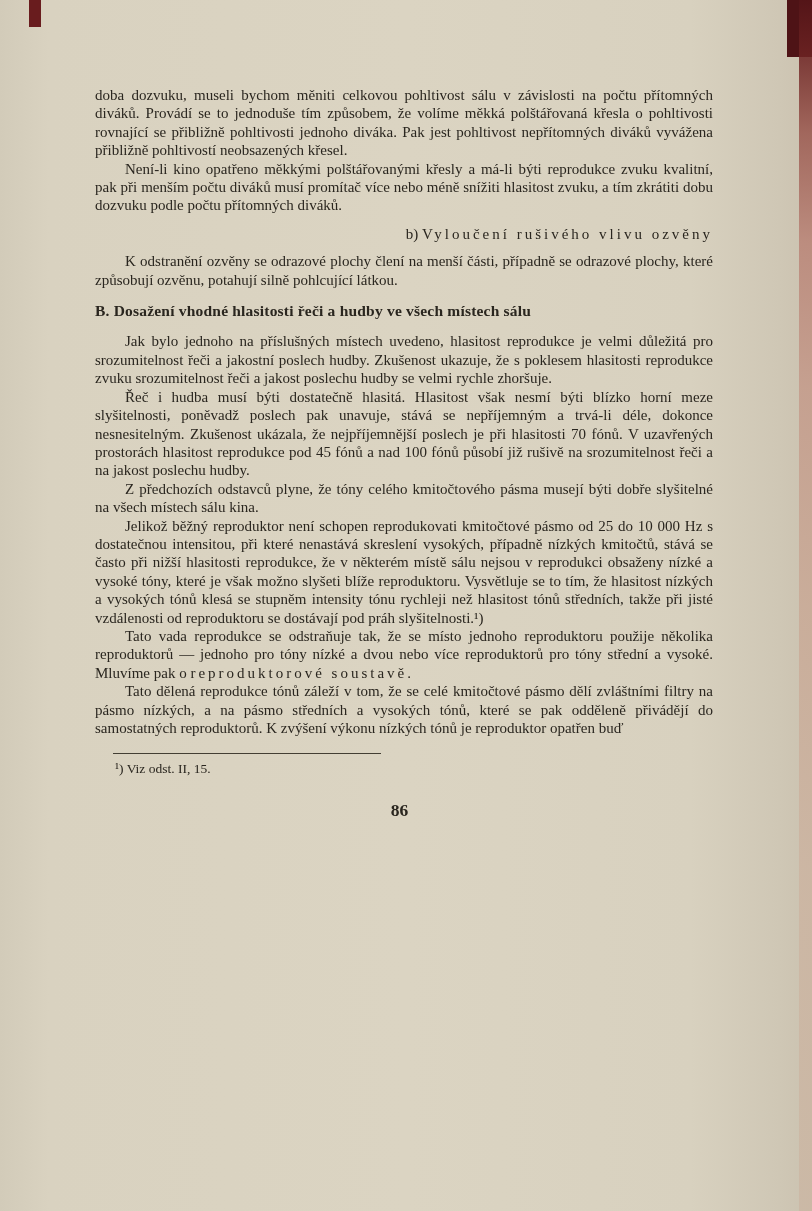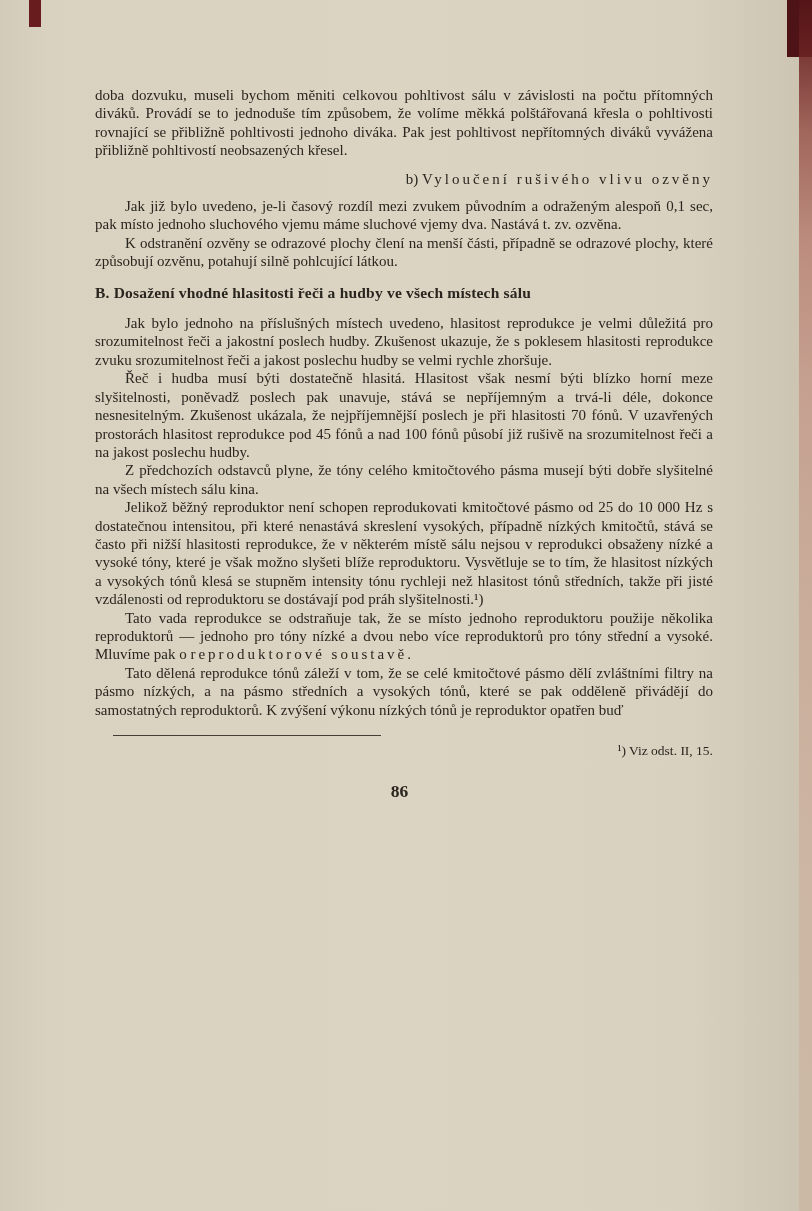--- a/index.html
+++ b/index.html
@@ -59,21 +59,21 @@
 
   .spaced-term { letter-spacing:3px; }
 
   .footnote-rule {
     width:268px;
     border-top:1.2px solid #433e33;
     margin:16px 0 6px 18px;
   }
   .footnote {
     font-size:13.5px;
-    text-align:right;
+    text-align:left;
     text-indent:20px;
     color:#2a261f;
   }
 
   .page-number {
     font-weight:bold;
     font-size:17.5px;
     margin-top:22px;
     margin-left:-9px;
     text-align:center;
@@ -85,24 +85,24 @@
 
 <div class="page">
 
   <div class="mark-top-left"></div>
   <div class="corner-top-right"></div>
   <div class="edge-strip"></div>
 
   <div class="text-block">
 
     <p class="noindent">doba dozvuku, museli bychom měniti celkovou pohltivost sálu v závislosti na počtu přítomných diváků. Provádí se to jednoduše tím způsobem, že volíme měkká polštářovaná křesla o pohltivosti rovnající se přibližně pohltivosti jednoho diváka. Pak jest pohltivost nepřítomných diváků vyvážena přibližně pohltivostí neobsazených křesel.</p>
+    <p>Není-li kino opatřeno měkkými polštářovanými křesly a má-li býti reprodukce zvuku kvalitní, pak při menším počtu diváků musí promítač více nebo méně snížiti hlasitost zvuku, a tím zkrátiti dobu dozvuku podle počtu přítomných diváků.</p>
 
     <h3 class="spaced-heading"><span>b)</span> <span class="spaced-part">Vyloučení rušivého vlivu ozvěny</span></h3>
 
-    <p>Jak již bylo uvedeno, je-li časový rozdíl mezi zvukem původním a odraženým alespoň 0,1 sec, pak místo jednoho sluchového vjemu máme sluchové vjemy dva. Nastává t. zv. ozvěna.</p>
     <p>K odstranění ozvěny se odrazové plochy člení na menší části, případně se odrazové plochy, které způsobují ozvěnu, potahují silně pohlcující látkou.</p>
 
     <h2 class="bold-heading">B. Dosažení vhodné hlasitosti řeči a hudby ve všech místech sálu</h2>
 
     <p>Jak bylo jednoho na příslušných místech uvedeno, hlasitost reprodukce je velmi důležitá pro srozumitelnost řeči a jakostní poslech hudby. Zkušenost ukazuje, že s poklesem hlasitosti reprodukce zvuku srozumitelnost řeči a jakost poslechu hudby se velmi rychle zhoršuje.</p>
     <p>Řeč i hudba musí býti dostatečně hlasitá. Hlasitost však nesmí býti blízko horní meze slyšitelnosti, poněvadž poslech pak unavuje, stává se nepříjemným a trvá-li déle, dokonce nesnesitelným. Zkušenost ukázala, že nejpříjemnější poslech je při hlasitosti 70 fónů. V uzavřených prostorách hlasitost reprodukce pod 45 fónů a nad 100 fónů působí již rušivě na srozumitelnost řeči a na jakost poslechu hudby.</p>
     <p>Z předchozích odstavců plyne, že tóny celého kmitočtového pásma musejí býti dobře slyšitelné na všech místech sálu kina.</p>
     <p>Jelikož běžný reproduktor není schopen reprodukovati kmitočtové pásmo od 25 do 10 000 Hz s dostatečnou intensitou, při které nenastává skreslení vysokých, případně nízkých kmitočtů, stává se často při nižší hlasitosti reprodukce, že v některém místě sálu nejsou v reprodukci obsaženy nízké a vysoké tóny, které je však možno slyšeti blíže reproduktoru. Vysvětluje se to tím, že hlasitost nízkých a vysokých tónů klesá se stupněm intensity tónu rychleji než hlasitost tónů středních, takže při jisté vzdálenosti od reproduktoru se dostávají pod práh slyšitelnosti.¹)</p>
 
     <p><span>Tato vada reprodukce se odstraňuje tak, že se místo jednoho reproduktoru použije několika reproduktorů — jednoho pro tóny nízké a dvou nebo více reproduktorů pro tóny střední a vysoké. Mluvíme pak o </span><span class="spaced-term">reproduktorové soustavě.</span></p>

